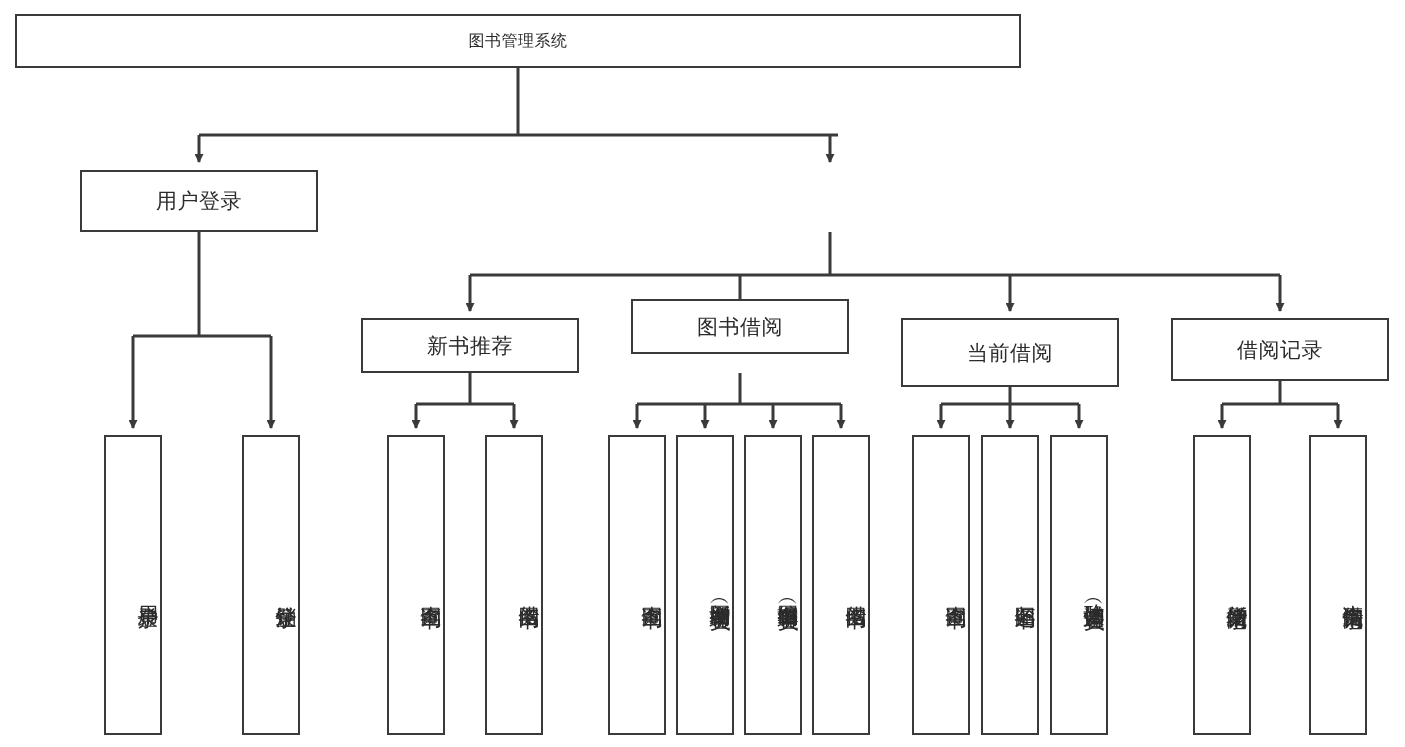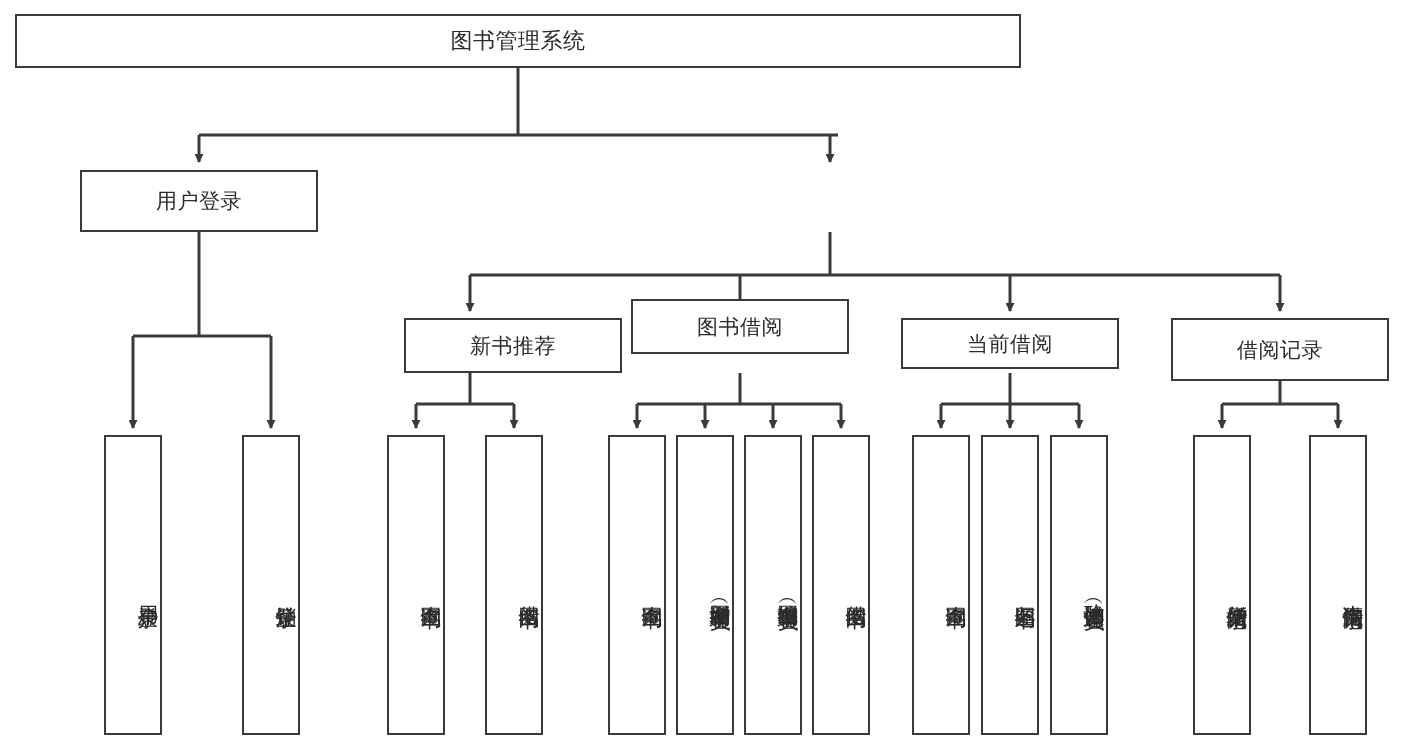--- a/index.html
+++ b/index.html
@@ -35,21 +35,21 @@
     align-items: center;
     justify-content: center;
     color: #2b2b2b;
   }
   .node.horiz {
     font-size: 21px;
     letter-spacing: 0.5px;
     line-height: 1.1;
   }
   .node.root {
-    font-size: 22px;
+    font-size: 16px;
   }
   .node.vert {
     writing-mode: vertical-rl;
     text-orientation: upright;
     font-size: 21px;
     line-height: 1.12;
     letter-spacing: 1px;
     align-items: flex-start;
     justify-content: center;
     padding-top: 12px;
@@ -124,29 +124,29 @@
 
   <div class="node horiz root" style="left:15px; top:14px; width:1006px; height:54px;">
     <span>图书管理系统</span>
   </div>
 
   <div class="node horiz" style="left:80px; top:170px; width:238px; height:62px;">
     <span>用户登录</span>
   </div>
 
 
-  <div class="node horiz" style="left:361px; top:318px; width:218px; height:55px;margin-left:43px;">
+  <div class="node horiz" style="left:361px; top:318px; width:218px; height:55px;">
     <span>新书推荐</span>
   </div>
 
   <div class="node horiz" style="left:631px; top:299px; width:218px; height:55px;">
     <span>图书借阅</span>
   </div>
 
-  <div class="node horiz" style="left:901px; top:318px; width:218px; height:51px;">
+  <div class="node horiz" style="left:901px; top:318px; width:218px; height:69px;">
     <span>当前借阅</span>
   </div>
 
   <div class="node horiz" style="left:1171px; top:318px; width:218px; height:63px;">
     <span>借阅记录</span>
   </div>
 
   <div class="node vert" style="left:104px; top:435px; width:58px; height:300px;">
     <span class="vtext">用户登录</span>
   </div>

